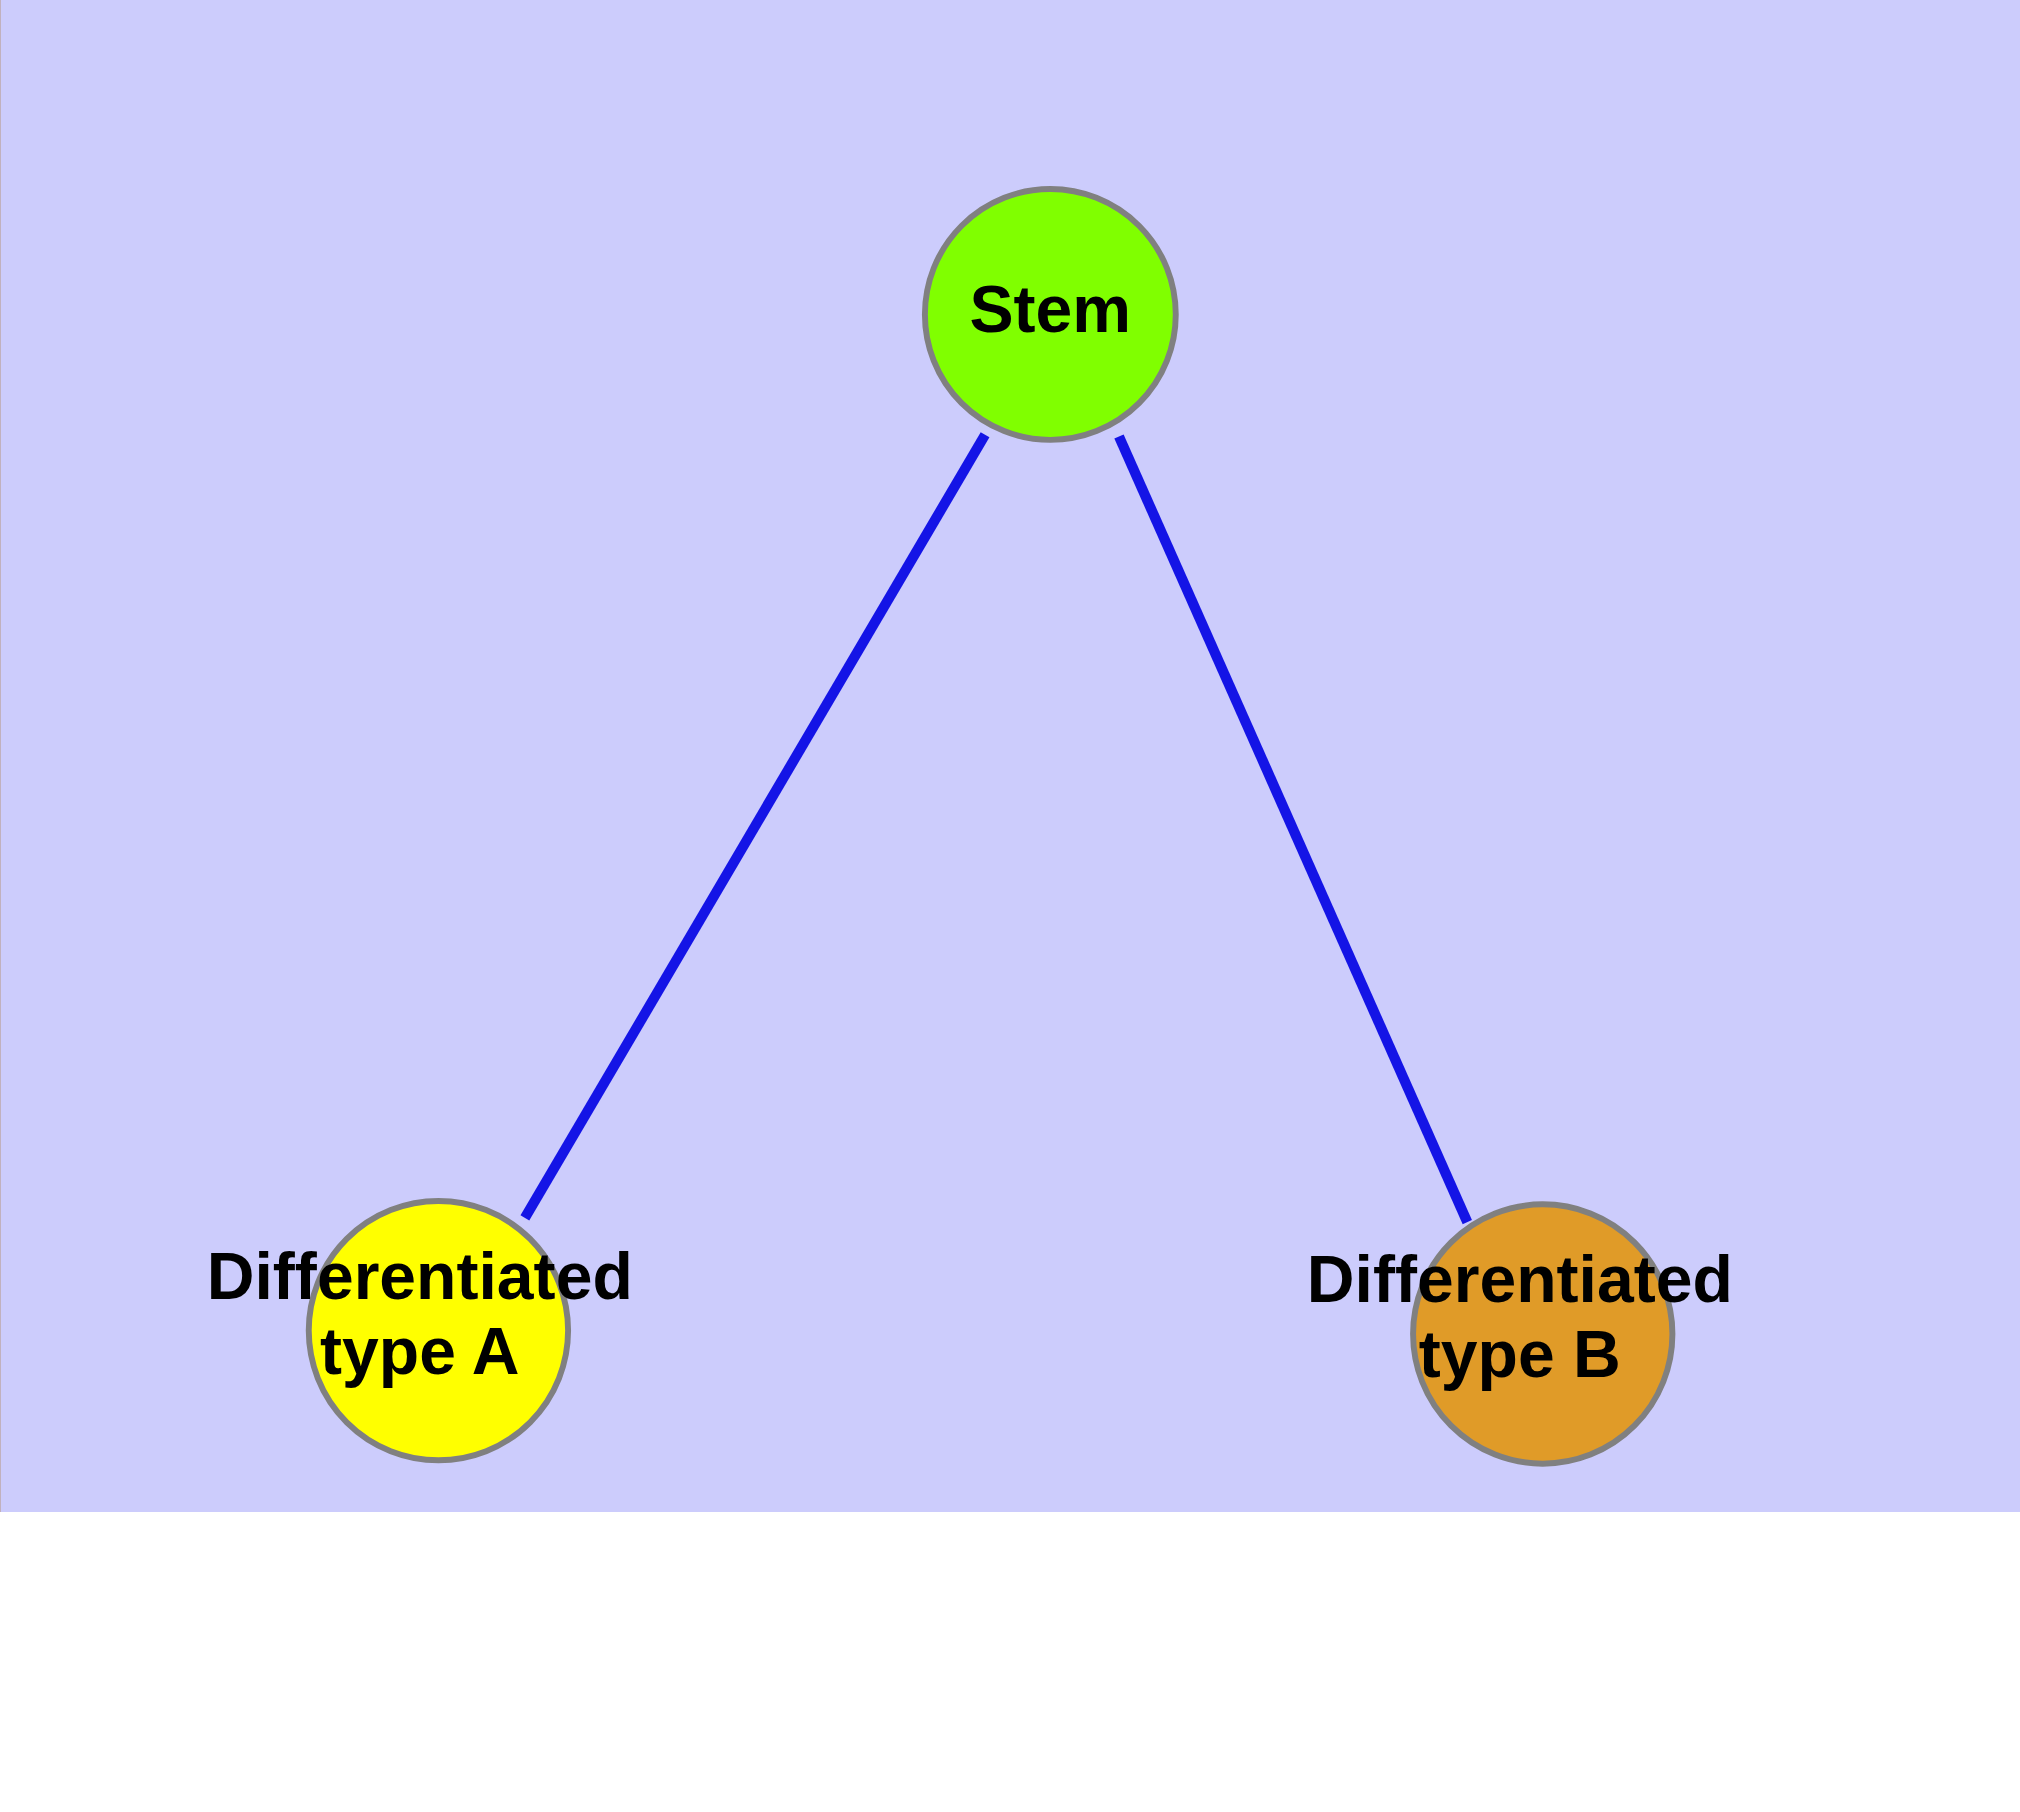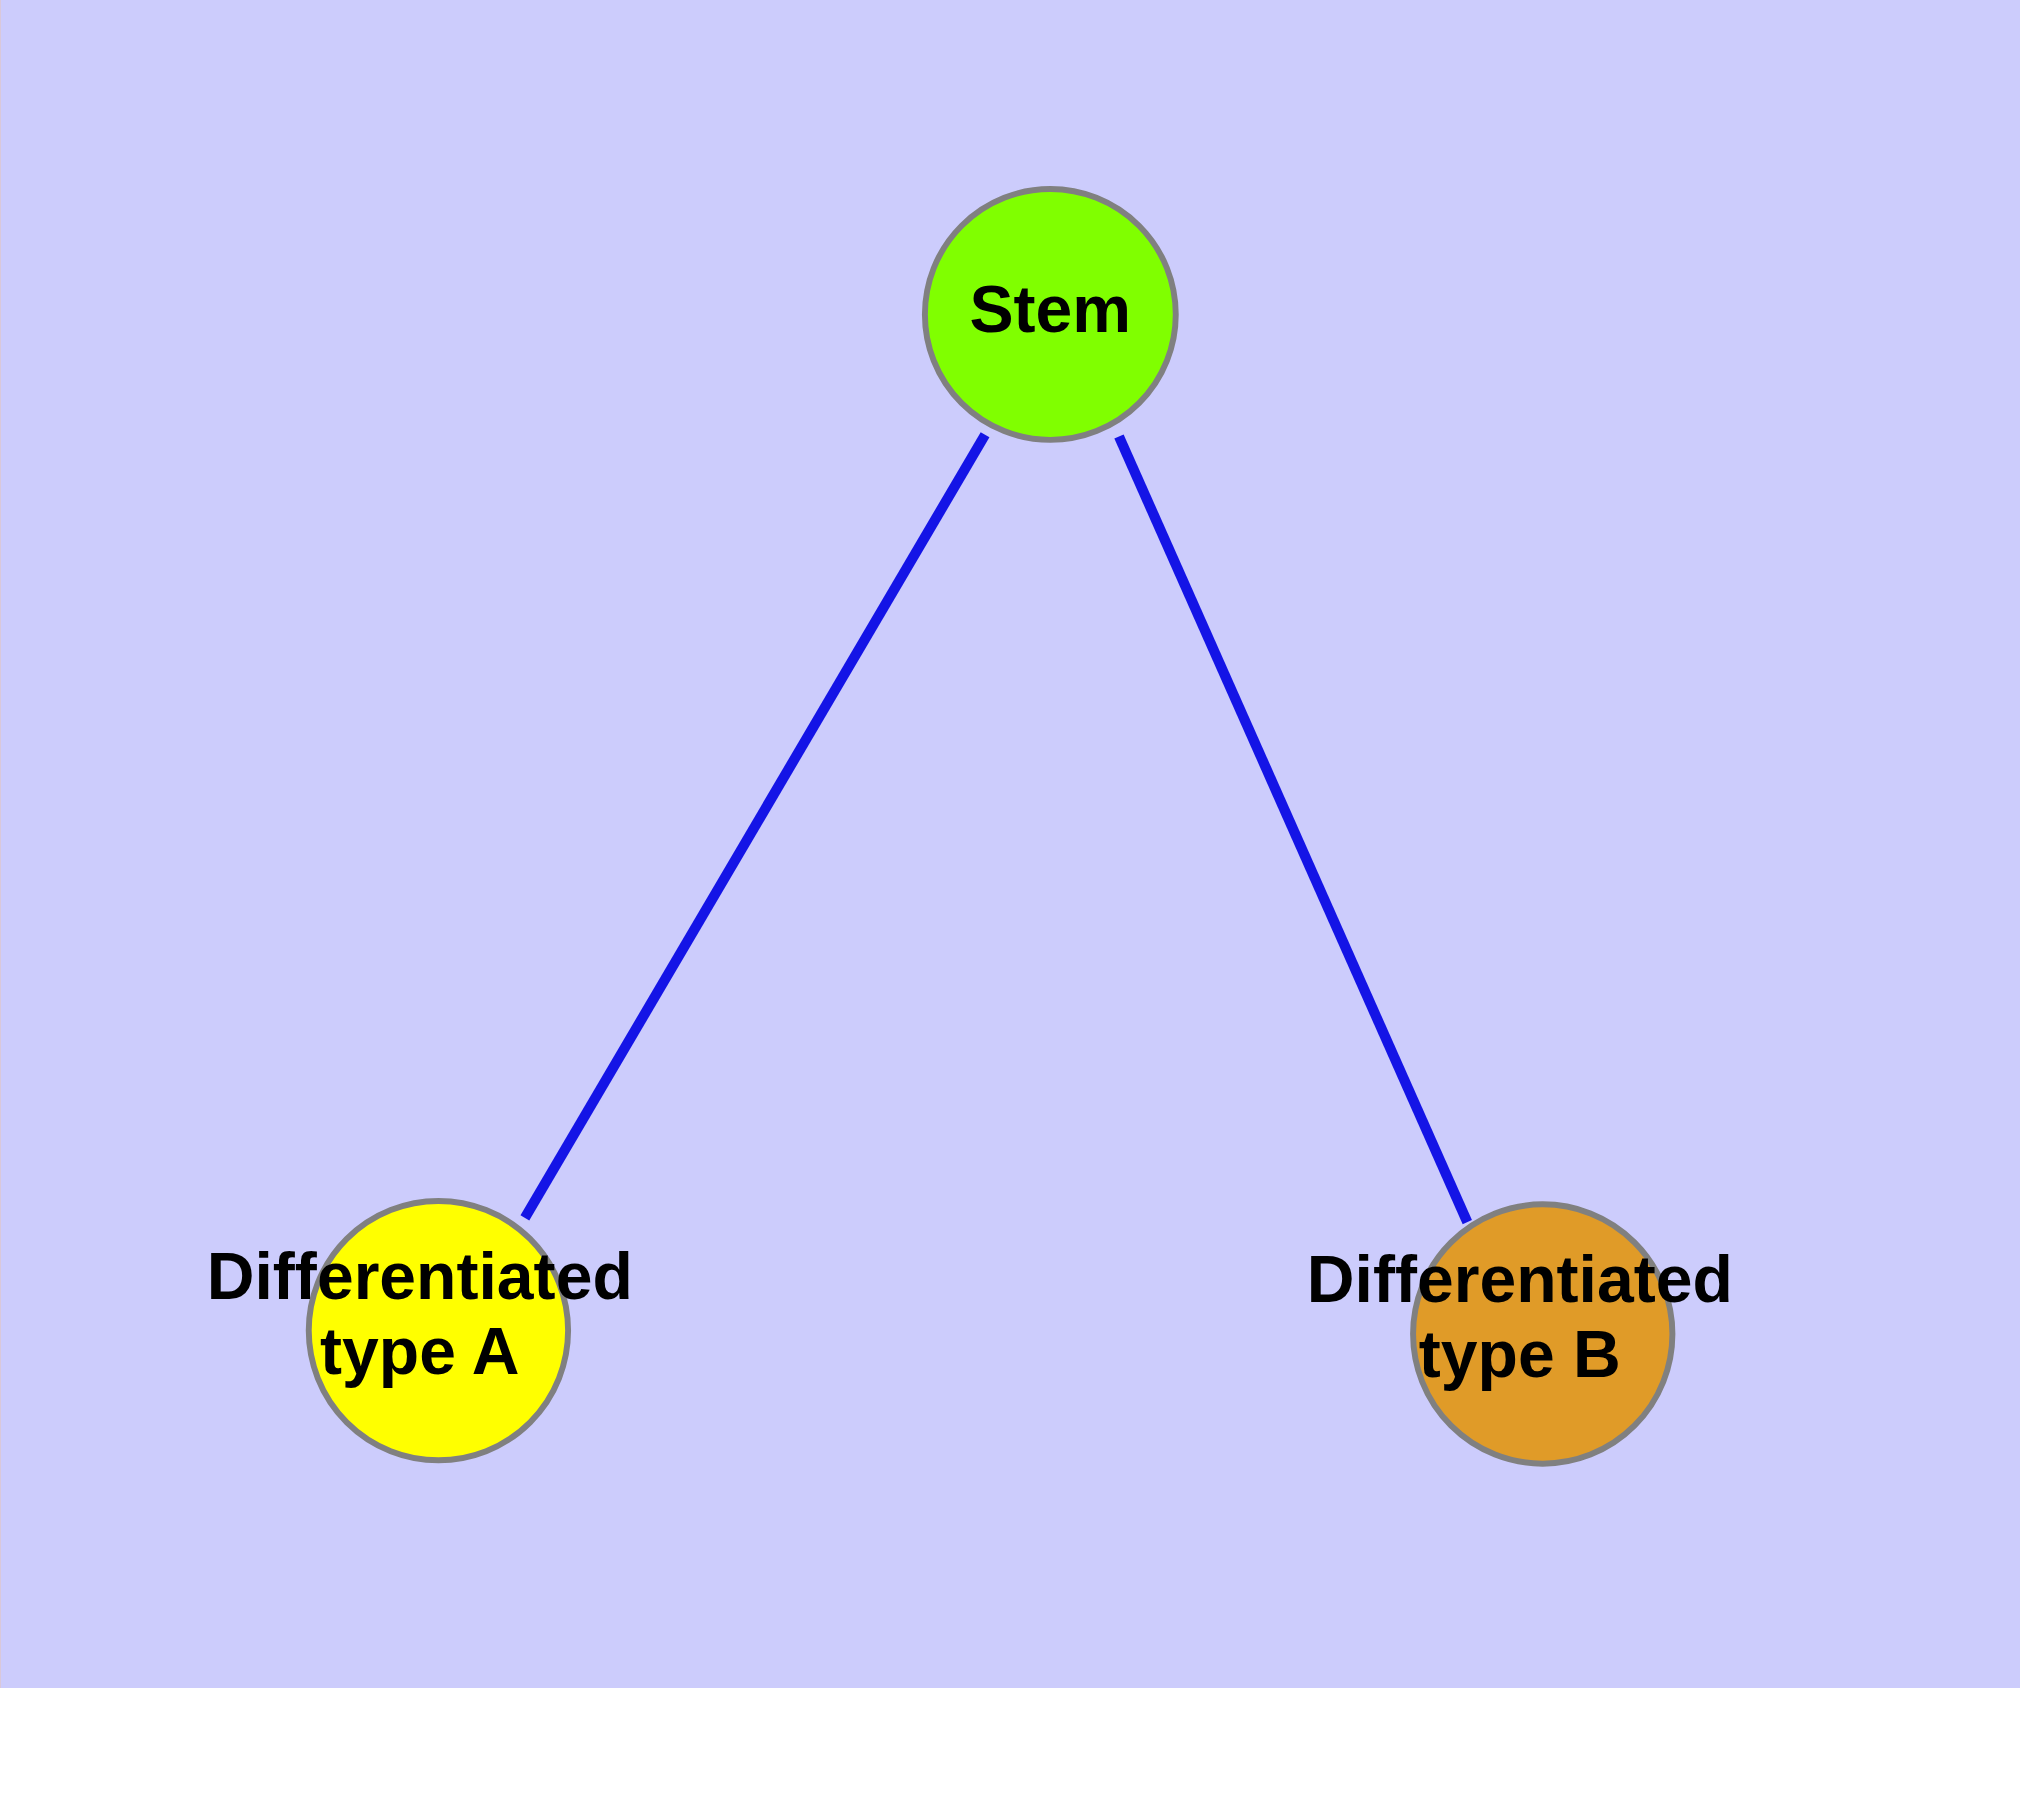--- a/index.html
+++ b/index.html
@@ -27,21 +27,21 @@
   .node-label {
     font-family: "Liberation Sans", sans-serif;
     font-weight: bold;
     fill: #000000;
     dominant-baseline: middle;
   }
 </style>
 </head>
 <body>
 
-<div id="graph-canvas" style="width: 2021px; height: 1688px; background: #fdba74;">
+<div id="graph-canvas" style="width: 2021px; height: 1512px; background: #a16207;">
   <svg id="graph-svg" viewBox="0 0 2384 2138" xmlns="http://www.w3.org/2000/svg" style="width: 2021px; height: 1812px;">
     <rect id="bg-rect" x="0" y="0" width="2384" height="2138" fill="#ccccfc"></rect>
     <g id="edge-layer">
         <line x1="1162" y1="513" x2="619" y2="1437" stroke="#1414e6" stroke-width="12" stroke-linecap="butt"></line>
         <line x1="1320" y1="515" x2="1731" y2="1442" stroke="#1414e6" stroke-width="12" stroke-linecap="butt"></line>
       </g>
     <g id="node-layer">
         <g>
           <circle cx="1239" cy="371" r="148" fill="#80ff00" stroke="#808080" stroke-width="7"></circle>
           <text x="1239" y="371" text-anchor="middle" font-size="78" class="node-label" fill="#000000">Stem</text>

